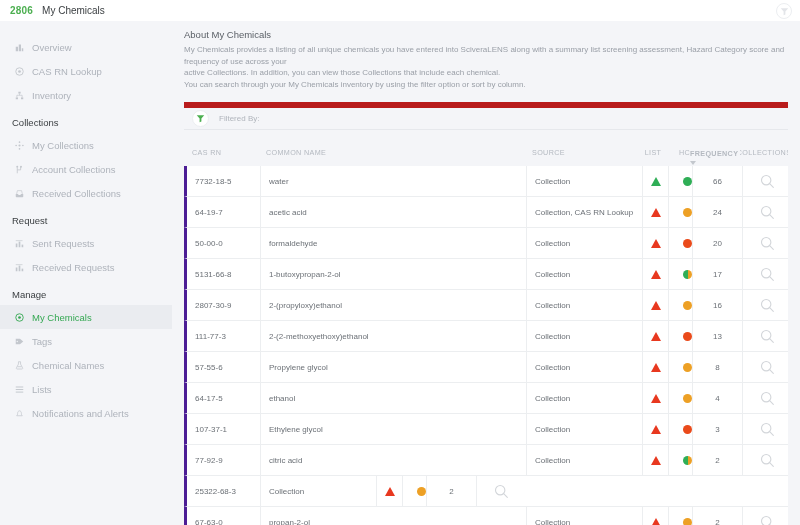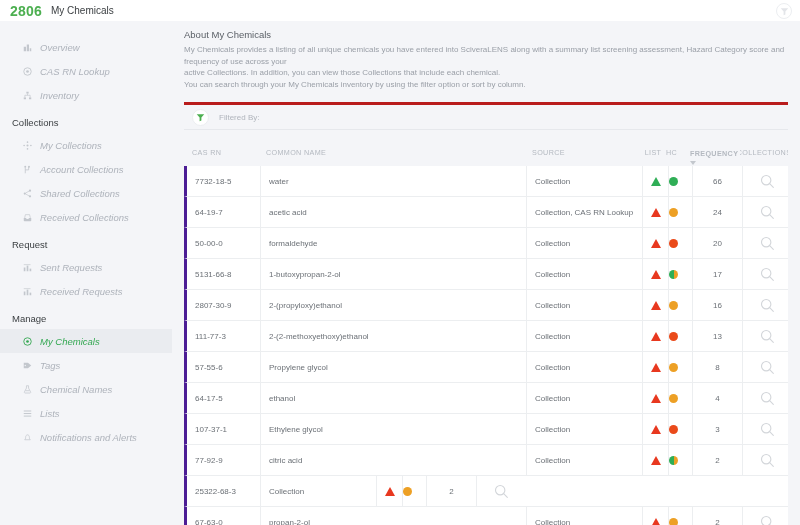--- a/index.html
+++ b/index.html
@@ -12,21 +12,21 @@
 
   
   #topbar {
     position: absolute; top: 0; left: 0;
     width: 800px; height: 21px;
     background: #ffffff;
     display: flex; align-items: center;
   }
   #brand-count {
     margin-left: 10px;
-    font-size: 14px; color: #4caf50; font-weight: 600;
+    font-size: 10px; color: #4caf50; font-weight: 600;
     letter-spacing: .2px;
   }
   #brand-title {
     margin-left: 9px;
     font-size: 10px; color: #3c4043;
   }
   #topbar-filter {
     position: absolute; right: 8px; top: 3px;
     width: 16px; height: 16px; border-radius: 50%;
     border: 1px solid #eceef1;
@@ -37,25 +37,24 @@
   
   #sidebar {
     position: absolute; top: 21px; left: 0;
     width: 172px; height: 504px;
     background: #f4f5f8;
     padding-top: 14px;
   }
   .nav-item {
     height: 24px;
     display: flex; align-items: center;
-    padding-left: 20px;
+    padding-left: 12px;
     font-size: 9.5px;
     color: #aeb3bb;
     white-space: nowrap;
-    font-style: italic;
   }
   .nav-item .nav-ico {
     width: 14px; height: 12px;
     display: inline-flex; align-items: center; justify-content: center;
     margin-right: 6px;
     color: #c3c7cd;
     flex: 0 0 14px;
   }
   .nav-item.active {
     background: #eaecf0;
@@ -82,21 +81,21 @@
     font-size: 9.5px; color: #5a5f66; margin-bottom: 4px;
   }
   .about-line {
     font-size: 8px; color: #9ba0a8; line-height: 11.5px;
   }
 
   
   #filterbar {
     margin: 6px 12px 0 12px;
     height: 28px;
-    border-top: 3px solid #b91c1c;
+    border-top: 6px solid #b91c1c;
     border-bottom: 1px solid #e6e8ec;
     display: flex; align-items: center;
   }
   #filter-icon-wrap {
     width: 17px; height: 17px; border-radius: 50%;
     background: #ffffff;
     border: 1px solid #eceef1;
     display: flex; align-items: center; justify-content: center;
     margin-left: 8px;
   }
@@ -119,21 +118,21 @@
     overflow: hidden; white-space: nowrap;
   }
   #thead .cell {
     color: #b4b9c0; font-size: 7.2px; letter-spacing: .35px;
     align-items: flex-start; padding-top: 4px;
   }
   .c-cas   { width: 74px; flex: 0 0 74px; }
   .c-name  { width: 266px; flex: 0 0 266px; }
   .c-source{ width: 116px; flex: 0 0 116px; }
   .c-list  { width: 26px; flex: 0 0 26px; justify-content: center; padding-left:0; }
-  .c-hc    { width: 24px; flex: 0 0 24px; justify-content: flex-start; padding-left:0; }
+  .c-hc    { width: 24px; flex: 0 0 24px; justify-content: flex-end; padding-left:0; }
   .c-freq  { width: 50px; flex: 0 0 50px; justify-content: center; padding-left:0; }
   .c-coll  { width: 48px; flex: 0 0 48px; justify-content: center; padding-left:0; }
 
   #thead .c-list, #thead .c-hc, #thead .c-freq, #thead .c-coll {
     align-items: flex-start;
   }
   #thead .c-freq { flex-direction: column; font-weight: bold; }
   .sort-arrow {
     margin-top: 3px;
     width: 0; height: 0;
@@ -233,31 +232,20 @@
           <path d="M3 11V3.5M3 6.5h4.5V2.5" fill="none" stroke="currentColor" stroke-width="1.1"></path>
           <circle cx="3" cy="2.3" r="1.3" fill="currentColor"></circle>
           <circle cx="8" cy="2.3" r="1.3" fill="currentColor"></circle>
         </svg>
       </span>
       <span>Account Collections</span>
     </div>
     <div class="nav-item">
       <span class="nav-ico">
         <svg width="9" height="9" viewBox="0 0 12 12">
-          <circle cx="9.3" cy="2.2" r="1.5" fill="currentColor"></circle>
-          <circle cx="9.3" cy="9.8" r="1.5" fill="currentColor"></circle>
-          <circle cx="2.4" cy="6" r="1.5" fill="currentColor"></circle>
-          <path d="M3.7 5.2 8 2.9M3.7 6.8 8 9.1" stroke="currentColor" stroke-width=".9" fill="none"></path>
-        </svg>
-      </span>
-      <span>Shared Collections</span>
-    </div>
-    <div class="nav-item">
-      <span class="nav-ico">
-        <svg width="9" height="9" viewBox="0 0 12 12">
           <path d="M1 6.5h3l.8 1.5h2.4L8 6.5h3V10a1 1 0 0 1-1 1H2a1 1 0 0 1-1-1z" fill="currentColor"></path>
           <path d="M2.2 6.5 3.2 2.2h5.6l1 4.3" fill="none" stroke="currentColor" stroke-width=".9"></path>
         </svg>
       </span>
       <span>Received Collections</span>
     </div>
     <div class="nav-group">
       <span>Request</span>
     </div>
     <div class="nav-item">

